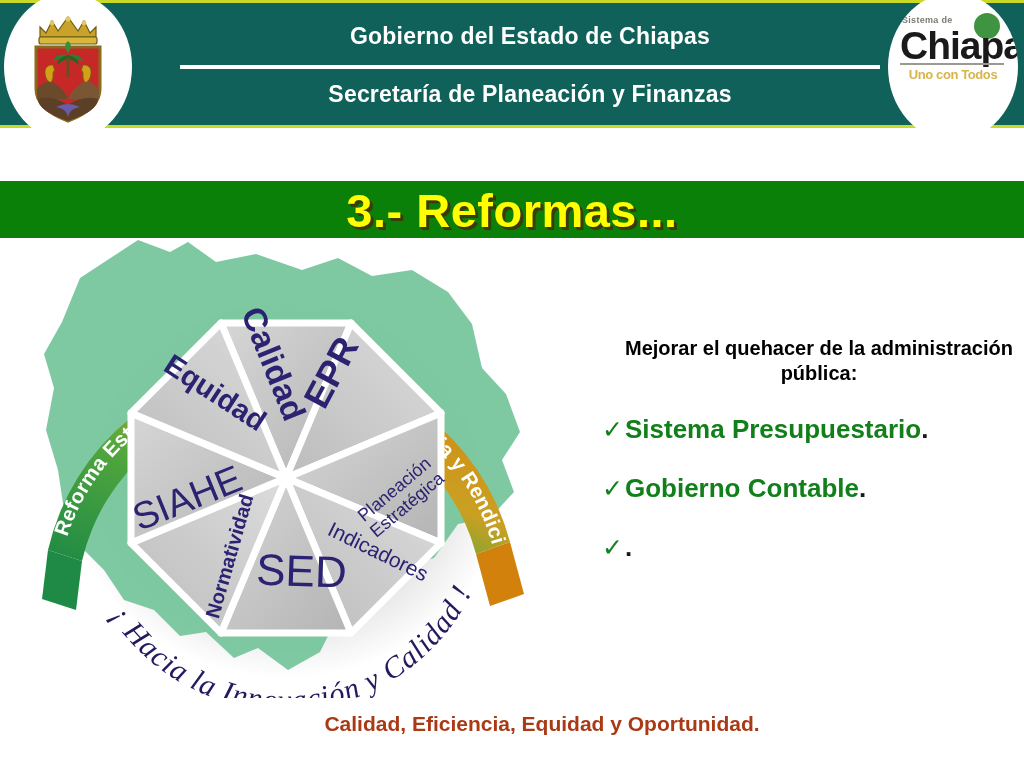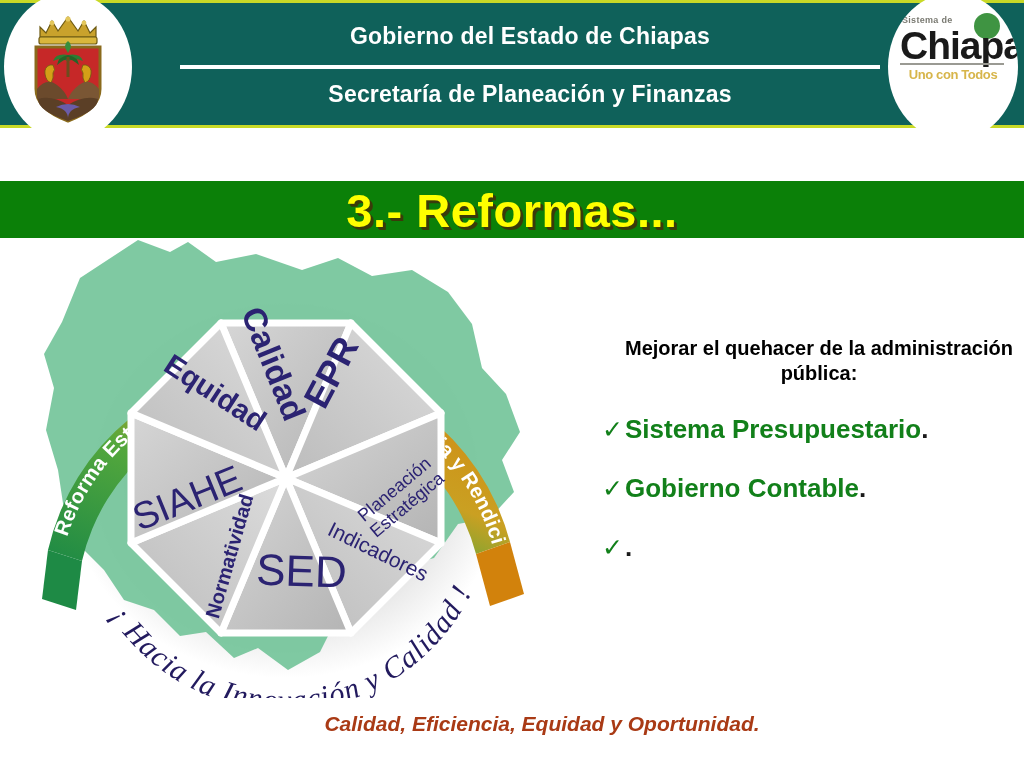--- a/index.html
+++ b/index.html
@@ -193,21 +193,20 @@
   #footer-slogan {
     position: absolute;
     left: 0; top: 712px;
     width: 1024px;
     text-align: center;
     font-size: 21px;
     font-weight: bold;
     color: #a93a15;
     padding-left: 60px;
     box-sizing: border-box;
-    font-style: italic;
   }
 </style>
 </head>
 <body>
 
 <div id="header-band">
 
   <div id="header-divider"></div>
 
   <div class="header-line" id="header-line-1">Gobierno del Estado de Chiapas</div>

